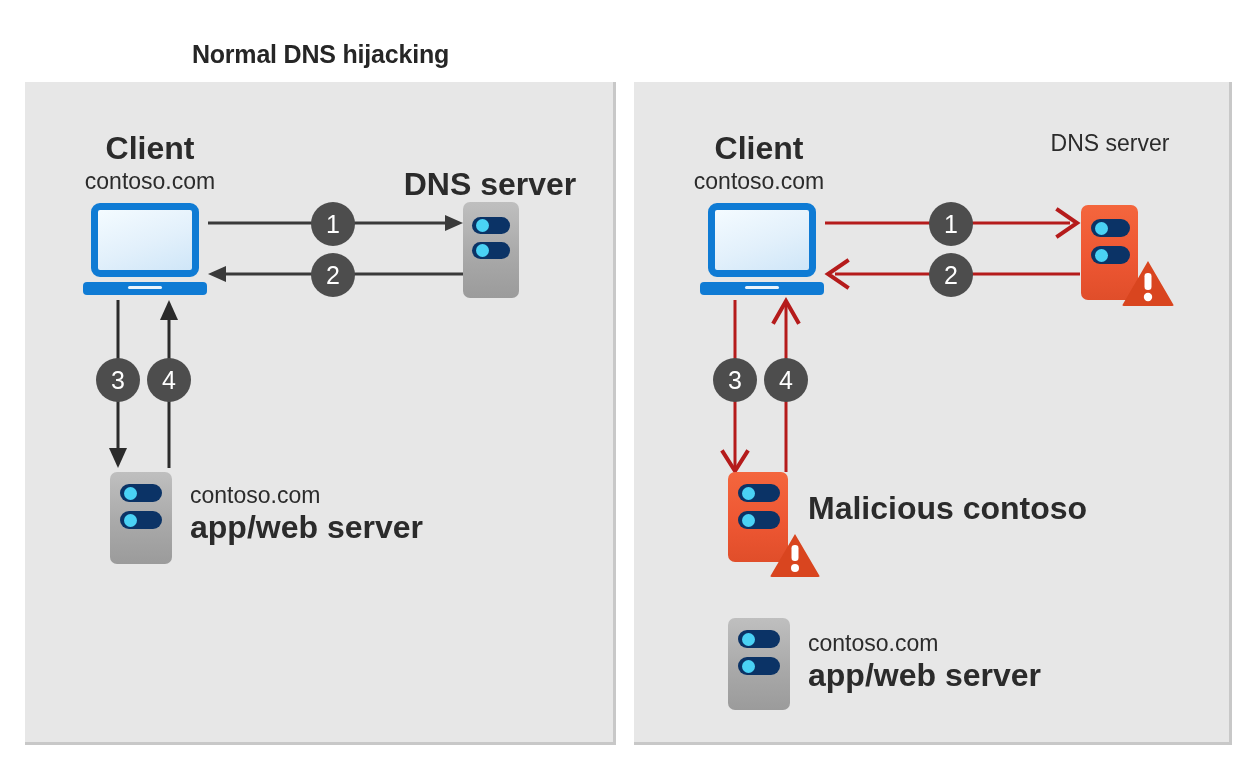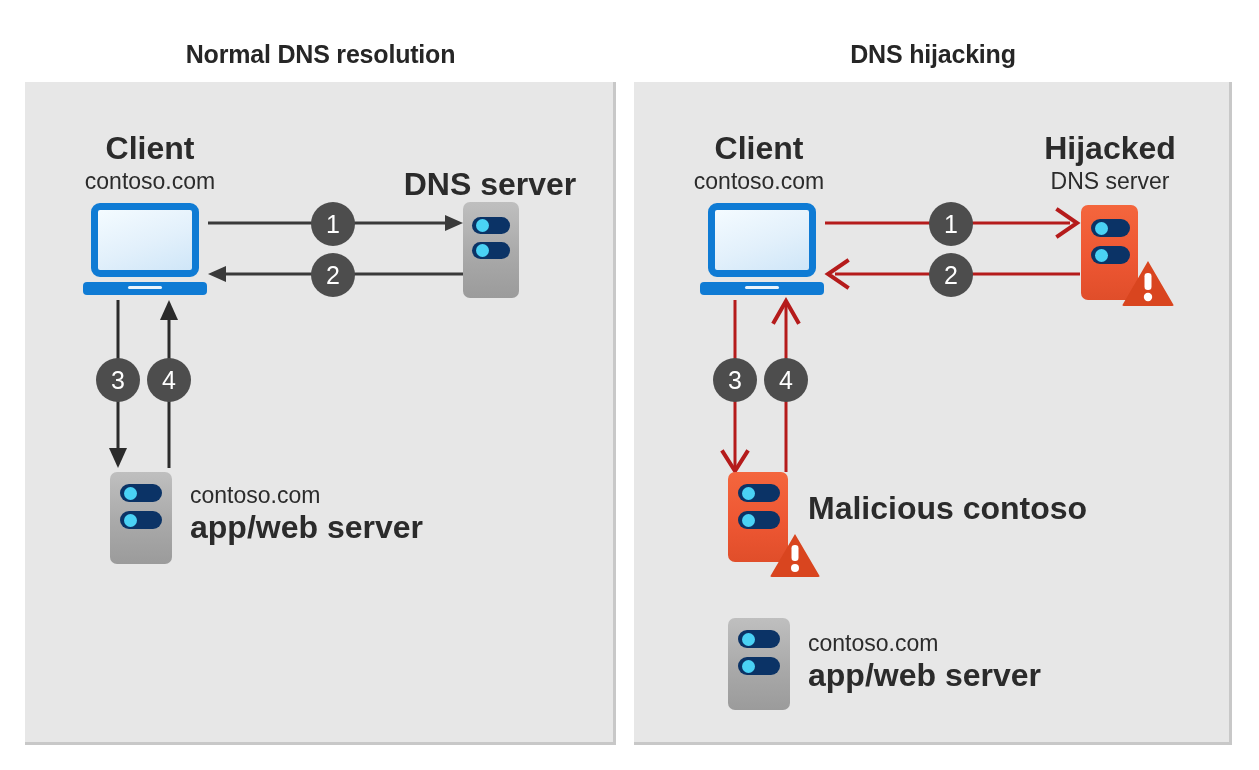--- a/index.html
+++ b/index.html
@@ -149,21 +149,21 @@
     align-items: center;
     justify-content: center;
     line-height: 1;
   }
 </style>
 </head>
 <body>
 
 <div class="stage">
 
-  <div class="panel-title" style="left:25px; top:40px; width:591px;">Normal DNS resolution</div>
+  <div class="panel-title" style="left:25px; top:40px; width:591px;">Normal DNS hijacking</div>
 
   <div class="panel" style="left:25px; top:82px; width:591px; height:663px;"></div>
 
   <div class="label" style="left:48px; top:130px; width:204px;">
     <span class="l-bold">Client</span>
     <span class="l-reg">contoso.com</span>
   </div>
 
   <div class="laptop" style="left:83px; top:203px;">
     <div class="lid"></div>
@@ -216,37 +216,35 @@
     </div>
     <div class="bar" style="left:10px; top:39px; width:42px; height:18px;">
       <div class="dot"></div>
     </div>
   </div>
   <div class="label label-left" style="left:190px; top:482px;">
     <span class="l-reg">contoso.com</span>
     <span class="l-bold">app/web server</span>
   </div>
 
-  <div class="panel-title" style="left:634px; top:40px; width:598px;">DNS hijacking</div>
 
   <div class="panel" style="left:634px; top:82px; width:598px; height:663px;"></div>
 
   <div class="label" style="left:657px; top:130px; width:204px;">
     <span class="l-bold">Client</span>
     <span class="l-reg">contoso.com</span>
   </div>
 
   <div class="laptop" style="left:700px; top:203px;">
     <div class="lid"></div>
     <div class="base"></div>
     <div class="notch"></div>
   </div>
 
   <div class="label" style="left:1010px; top:130px; width:200px;">
-    <span class="l-bold">Hijacked</span>
     <span class="l-reg">DNS server</span>
   </div>
 
   <div class="server red" style="left:1081px; top:205px; width:57px; height:95px;">
     <div class="bar" style="left:10px; top:14px; width:39px; height:18px;">
       <div class="dot"></div>
     </div>
     <div class="bar" style="left:10px; top:41px; width:39px; height:18px;">
       <div class="dot"></div>
     </div>

